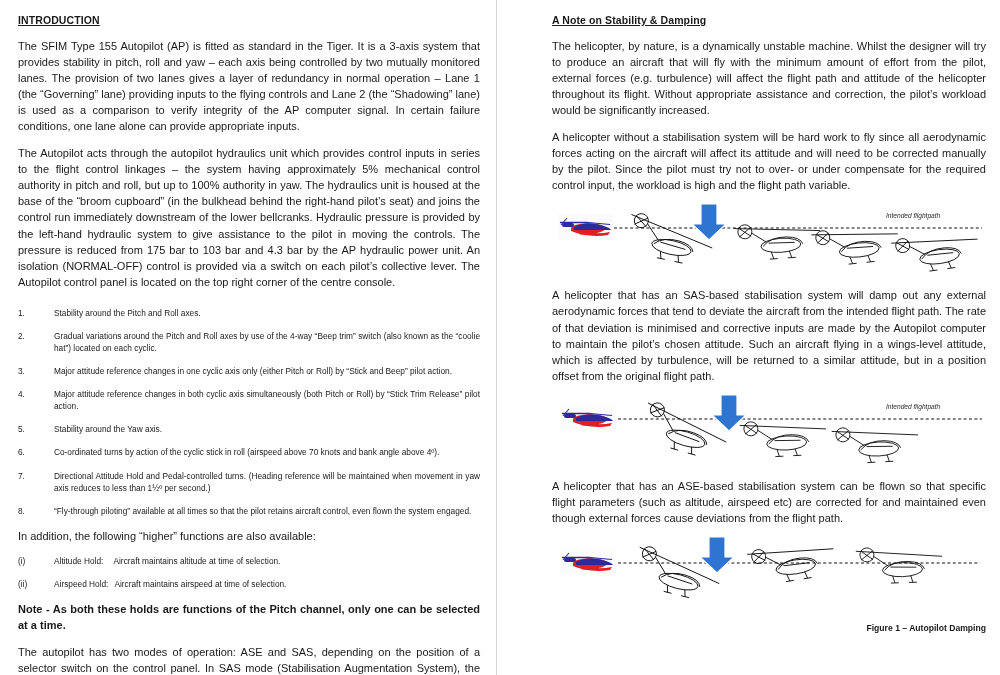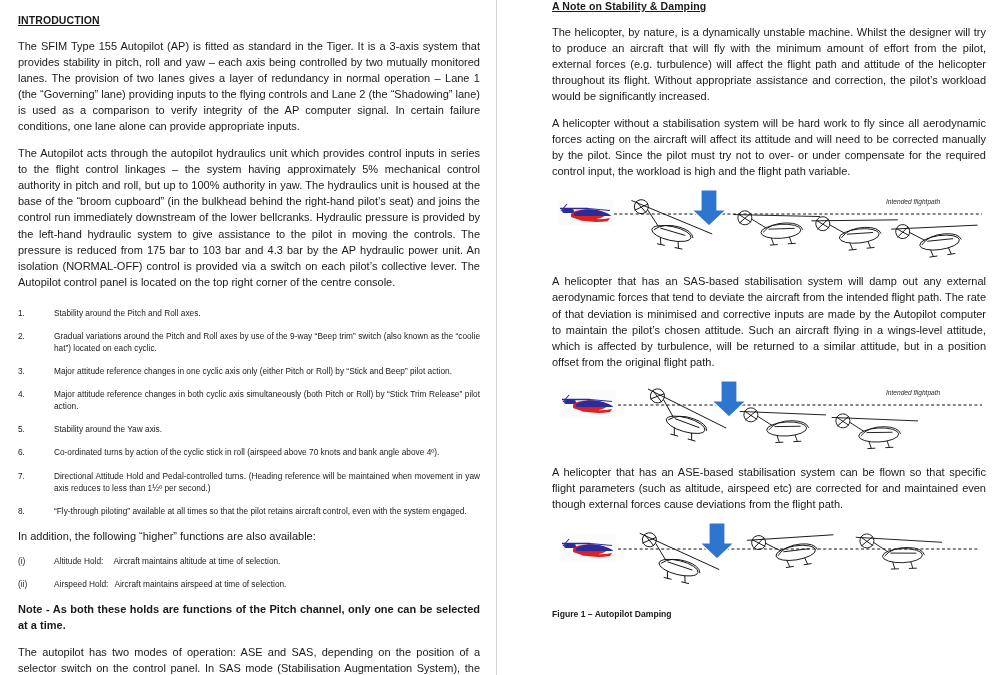--- a/index.html
+++ b/index.html
@@ -14,21 +14,21 @@
   .page { position: relative; width: 1000px; height: 675px; background: #fff; }
 
   .divider {
     position: absolute; left: 496px; top: 0;
     width: 1px; height: 675px;
     background: #d4d4d4;
   }
 
   .col { position: absolute; top: 0; }
   .col-left  { left: 18px;  width: 462px; padding-top: 14px; }
-  .col-right { left: 552px; width: 434px; padding-top: 0; }
+  .col-right { left: 552px; width: 434px; padding-top: 14px; }
 
   h2.section-title {
     font-size: 10.5px;
     font-weight: bold;
     text-decoration: underline;
     margin: 0 0 12px 0;
     letter-spacing: .1px;
   }
 
   p.body {
@@ -70,21 +70,21 @@
     height: 72px;
   }
   .flightpath-label {
     position: absolute;
     font-size: 6.6px;
     font-style: italic;
     color: #2b2b2b;
     white-space: nowrap;
   }
   .caption {
-    text-align: left;
+    text-align: right;
     font-size: 8.6px;
     font-weight: bold;
     margin-top: 14px;
   }
   svg { display: block; }
 </style>
 </head>
 <body>
 
 <div class="page">
@@ -101,21 +101,21 @@
 
     <div class="spacer-sm"></div>
 
 
     <div class="listitem">
       <span class="marker">1.</span>
       <span class="itemtext">Stability around the Pitch and Roll axes.</span>
     </div>
     <div class="listitem">
       <span class="marker">2.</span>
-      <span class="itemtext">Gradual variations around the Pitch and Roll axes by use of the 9-way “Beep trim” switch (also known as the “coolie hat”) located on each cyclic.</span>
+      <span class="itemtext">Gradual variations around the Pitch and Roll axes by use of the 4-way “Beep trim” switch (also known as the “coolie hat”) located on each cyclic.</span>
     </div>
     <div class="listitem">
       <span class="marker">3.</span>
       <span class="itemtext">Major attitude reference changes in one cyclic axis only (either Pitch or Roll) by “Stick and Beep” pilot action.</span>
     </div>
     <div class="listitem">
       <span class="marker">4.</span>
       <span class="itemtext">Major attitude reference changes in both cyclic axis simultaneously (both Pitch or Roll) by “Stick Trim Release” pilot action.</span>
     </div>
     <div class="listitem">
@@ -125,21 +125,21 @@
     <div class="listitem">
       <span class="marker">6.</span>
       <span class="itemtext">Co-ordinated turns by action of the cyclic stick in roll (airspeed above 70 knots and bank angle above 4º).</span>
     </div>
     <div class="listitem">
       <span class="marker">7.</span>
       <span class="itemtext">Directional Attitude Hold and Pedal-controlled turns. (Heading reference will be maintained when movement in yaw axis reduces to less than 1½º per second.)</span>
     </div>
     <div class="listitem">
       <span class="marker">8.</span>
-      <span class="itemtext">“Fly-through piloting” available at all times so that the pilot retains aircraft control, even with the system engaged.</span>
+      <span class="itemtext">“Fly-through piloting” available at all times so that the pilot retains aircraft control, even flown the system engaged.</span>
     </div>
 
     <p class="body">In addition, the following “higher” functions are also available:</p>
 
     <div class="listitem roman">
       <span class="marker">(i)</span>
       <span class="itemtext">Altitude Hold:  Aircraft maintains altitude at time of selection.</span>
     </div>
     <div class="listitem roman">
       <span class="marker">(ii)</span>

